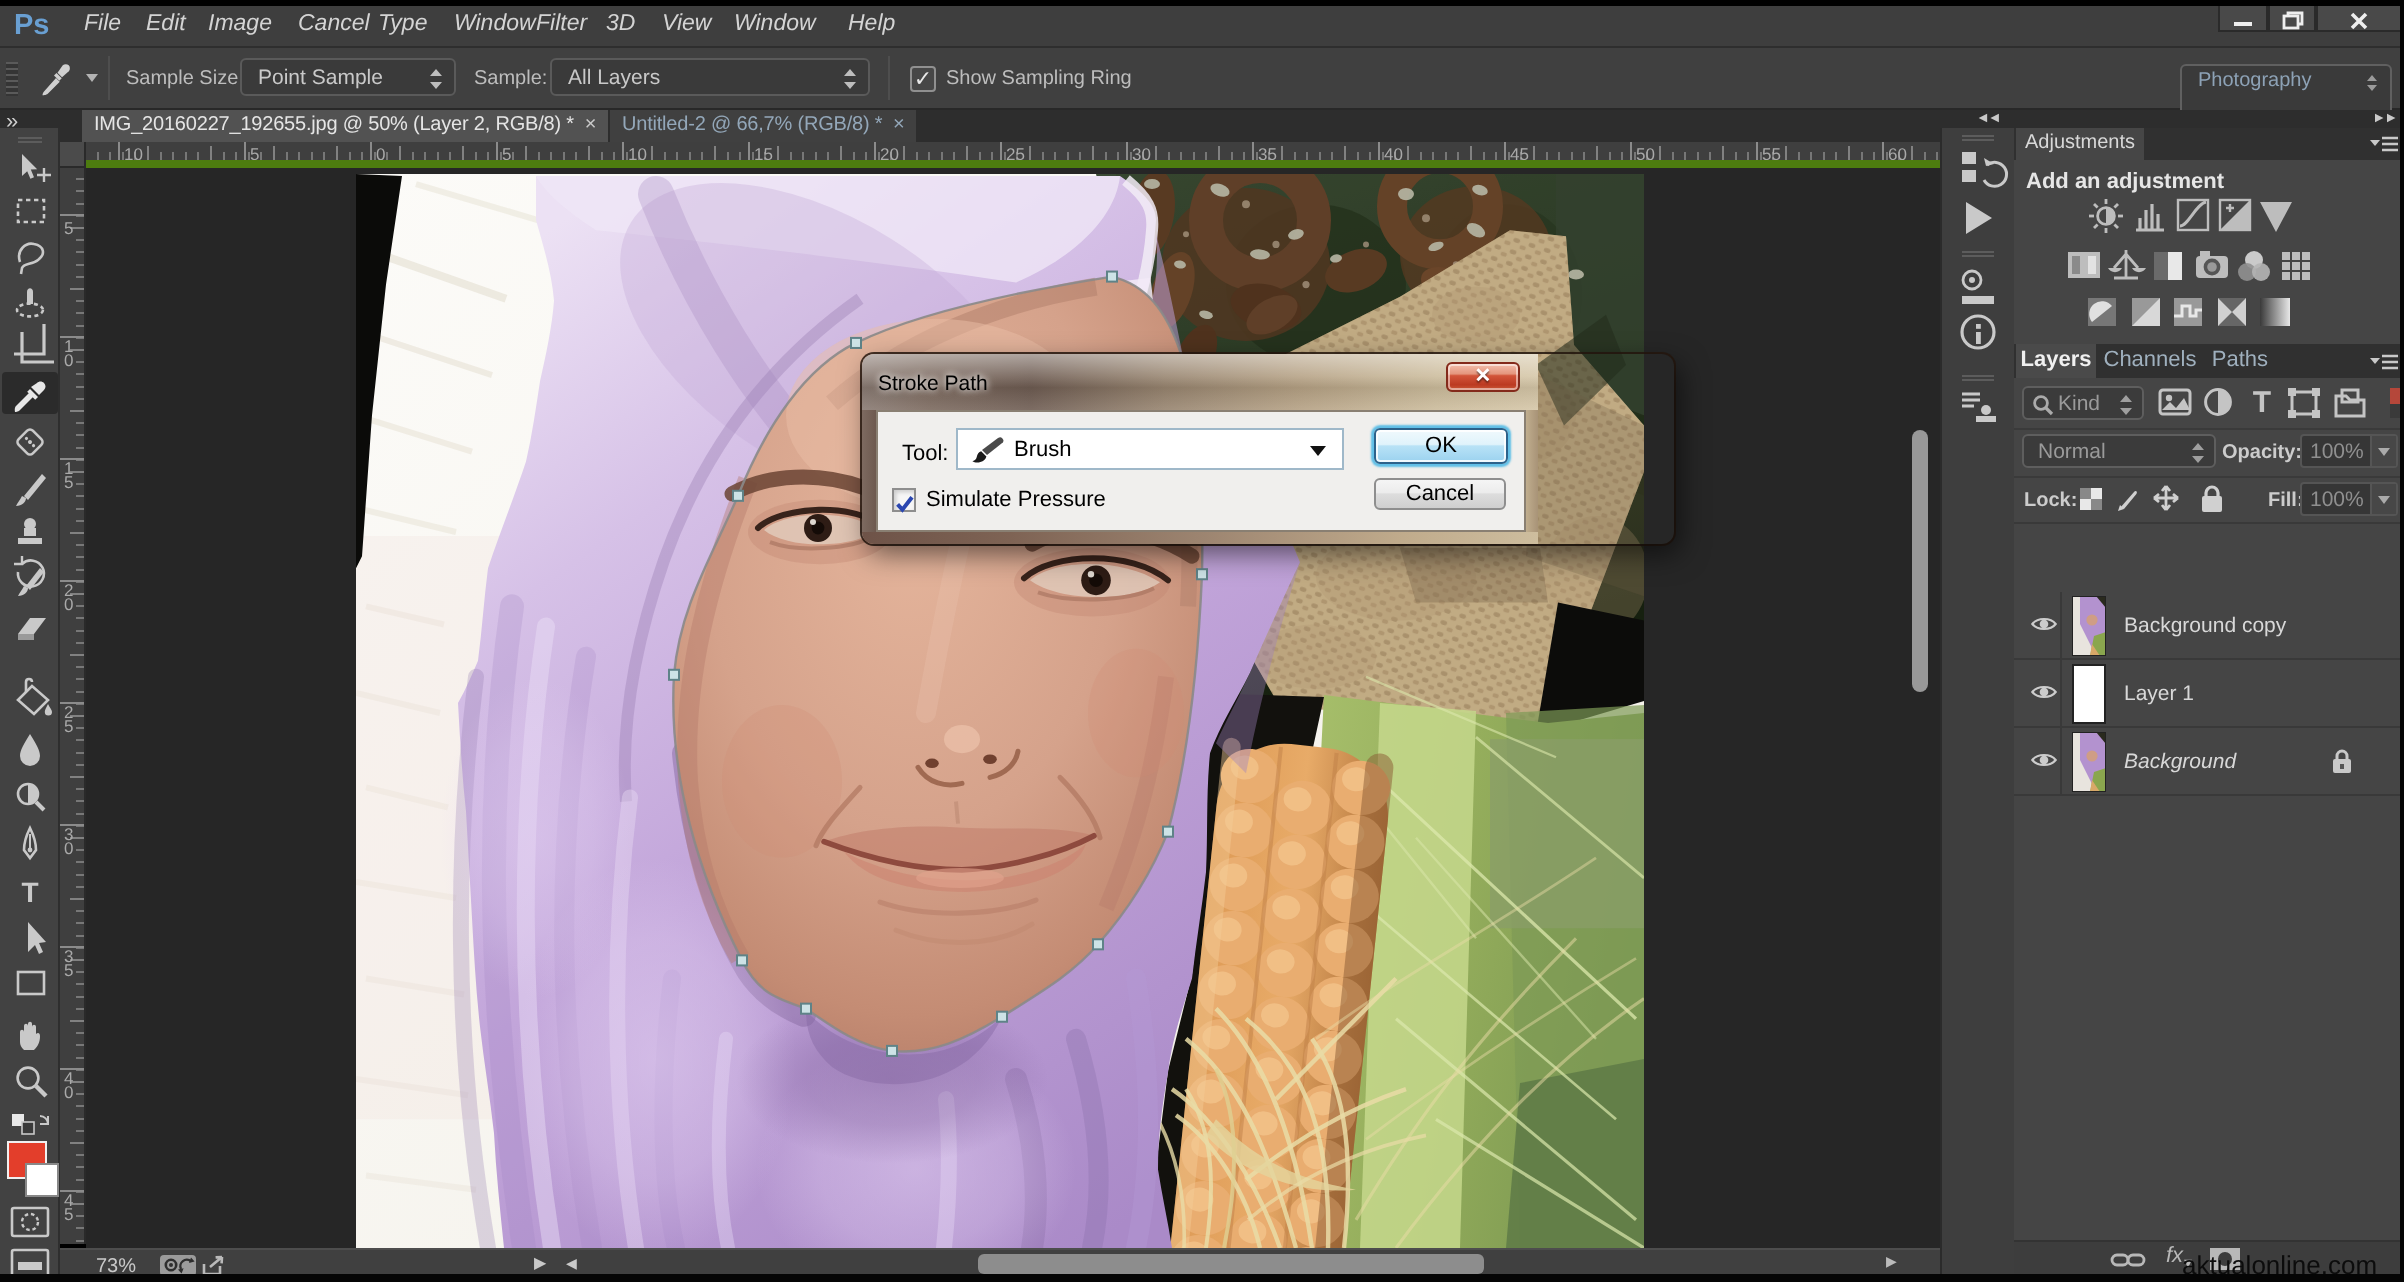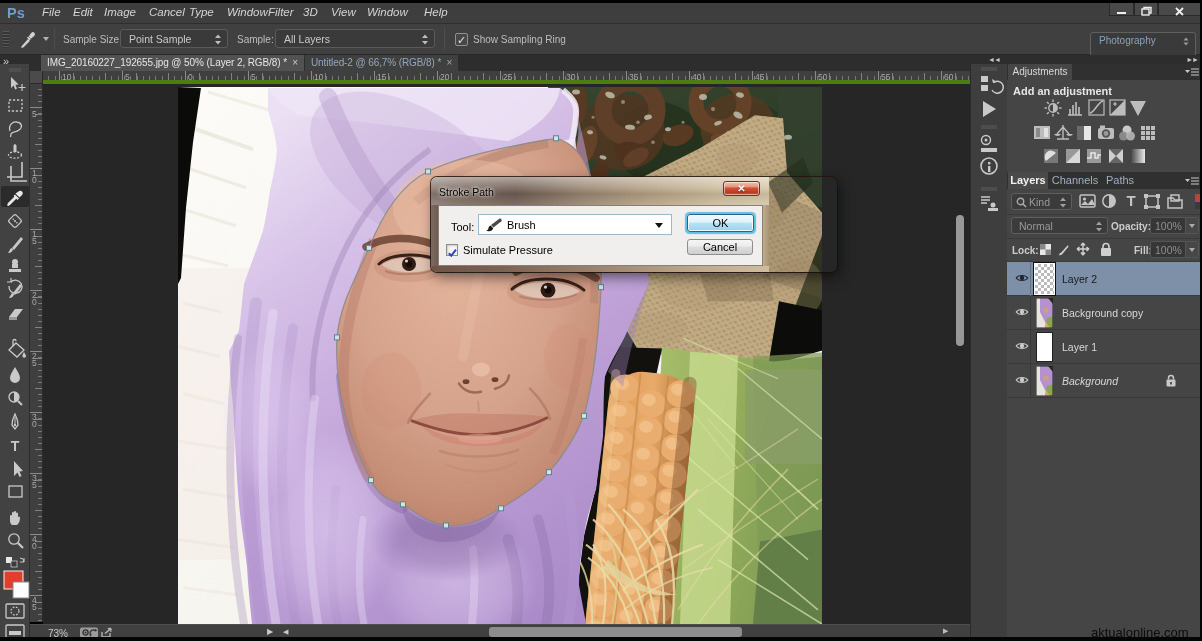--- a/index.html
+++ b/index.html
@@ -647,29 +647,20 @@
 <rect x="62" y="6" width="10" height="8" rx="1" fill="#d0d0d0"></rect>
       <path d="M64,6 v-1.5 a3,3 0 0 1 6,0 V6" stroke="#d0d0d0" stroke-width="1.6" fill="none"></path>
 </svg>
 <span class="p" style="left:127px;top:181px;font-size:10px;font-weight:bold;color:#cccccc;">Fill:</span>
 <div class="p" style="left:143px;top:177px;width:49px;height:17px;background:#363636;border:1px solid #555;border-radius:2px;">
       <span style="position:absolute;left:4px;top:2px;font-size:10.5px;color:#8f8f8f;">100%</span>
       <div style="position:absolute;right:0;top:0;width:13px;height:15px;background:#474747;border-left:1px solid #555;"></div>
       <div style="position:absolute;right:3px;top:6px;width:0;height:0;border-left:3.5px solid transparent;border-right:3.5px solid transparent;border-top:4px solid #aaa;"></div>
     </div>
 <div class="p" style="left:0;top:197px;width:195px;height:1px;background:#393939;"></div>
-<div class="p" style="left:0;top:198px;width:195px;height:34px;background:#7e90a8;border-bottom:1px solid #393939;">
-<svg style="position:absolute;left:8px;top:11px;" width="14" height="10" viewBox="0 0 16 12">
-        <path d="M1,6 C4,2 12,2 15,6 C12,10 4,10 1,6 Z" fill="none" stroke="#1d242e" stroke-width="1.3"></path>
-        <circle cx="8" cy="6" r="2.6" fill="#1d242e"></circle>
-      </svg>
-<div style="position:absolute;left:23px;top:0;width:1px;height:34px;background:#667689;"></div>
-<div style="position:absolute;left:27px;top:1px;width:21px;height:32px;border:1.5px solid #fff;outline:1px solid #111;background-color:#fff;background-image:linear-gradient(45deg,#bbb 25%,transparent 25%,transparent 75%,#bbb 75%),linear-gradient(45deg,#bbb 25%,transparent 25%,transparent 75%,#bbb 75%);background-size:6px 6px;background-position:0 0,3px 3px;"></div>
-<span style="position:absolute;left:55px;top:11px;font-size:10.5px;color:#16191d;">Layer 2</span>
-</div>
 <div class="p" style="left:0;top:232px;width:195px;height:34px;border-bottom:1px solid #393939;">
 <svg style="position:absolute;left:8px;top:11px;" width="14" height="10" viewBox="0 0 16 12">
         <path d="M1,6 C4,2 12,2 15,6 C12,10 4,10 1,6 Z" fill="none" stroke="#cccccc" stroke-width="1.3"></path>
         <circle cx="8" cy="6" r="2.6" fill="#cccccc"></circle>
       </svg>
 <div style="position:absolute;left:23px;top:0;width:1px;height:34px;background:#393939;"></div>
 <svg style="position:absolute;left:29px;top:2px;" width="17" height="30" viewBox="0 0 17 30">
         <rect width="17" height="30" fill="#e8e4de"></rect>
         <path d="M4,0 L17,0 L17,22 L10,26 L4,14 Z" fill="#b392cf"></path>
         <path d="M12,0 L17,0 L17,6 Z" fill="#2a2a1e"></path>
@@ -704,20 +695,31 @@
         <path d="M10,24 L14,30 L9,30 Z" fill="#d8a868"></path>
         <rect width="17" height="30" fill="none" stroke="#222" stroke-width="1"></rect>
       </svg>
 <span style="position:absolute;left:55px;top:11px;font-size:10.5px;color:#d8d8d8;font-style:italic;">Background</span>
 <svg style="position:absolute;left:158px;top:10px;" width="12" height="13" viewBox="0 0 12 13">
         <rect x="1.5" y="5.5" width="9" height="7" rx="1" fill="#c9c9c9"></rect>
         <path d="M3.5,5.5 v-1.5 a2.5,2.5 0 0 1 5,0 V5.5" stroke="#c9c9c9" stroke-width="1.5" fill="none"></path>
         <rect x="5" y="8" width="2" height="2.5" fill="#555"></rect>
       </svg>
 </div>
+<div class="p" style="left:0;top:556px;width:195px;height:17px;background:#3d3d3d;border-top:1px solid #333;">
+      <svg style="position:absolute;left:48px;top:4px;" width="18" height="10" viewBox="0 0 18 10">
+        <rect x="1" y="2.5" width="8" height="5" rx="2.5" fill="none" stroke="#b8b8b8" stroke-width="1.4"></rect>
+        <rect x="9" y="2.5" width="8" height="5" rx="2.5" fill="none" stroke="#b8b8b8" stroke-width="1.4"></rect>
+      </svg>
+      <span style="position:absolute;left:76px;top:1px;font-size:11px;font-style:italic;color:#b8b8b8;">fx</span>
+      <span style="position:absolute;left:85px;top:6px;font-size:8px;color:#b8b8b8;">▾</span>
+      <div style="position:absolute;left:98px;top:3px;width:15px;height:11px;background:#b8b8b8;">
+        <div style="position:absolute;left:4px;top:2px;width:7px;height:7px;border-radius:50%;background:#3d3d3d;"></div>
+      </div>
+    </div>
   </div>
 <div class="abs" id="statusbar">
   <span style="position:absolute;left:18px;top:3px;">73%</span>
   <svg style="position:absolute;left:50px;top:2px;" width="36" height="12" viewBox="0 0 36 12">
       <rect x="0" y="0.5" width="18" height="10.5" rx="2" fill="#9b9b9b"></rect>
       <circle cx="5.5" cy="5.5" r="2.6" fill="none" stroke="#2e2e2e" stroke-width="1.3"></circle>
       <circle cx="5.5" cy="5.5" r="1" fill="#2e2e2e"></circle>
       <path d="M10.5,7.5 a3.2,3.2 0 0 1 5,-3.8" stroke="#2e2e2e" stroke-width="1.2" fill="none"></path>
       <path d="M15.5,1.8 l1.8,2 l-2.8,0.7 z M10.8,9.8 l-1.8,-2 l2.8,-0.7 z" fill="#2e2e2e"></path>
       <path d="M22,5 v5 h8 v-4" fill="none" stroke="#b9b9b9" stroke-width="1.3"></path>

